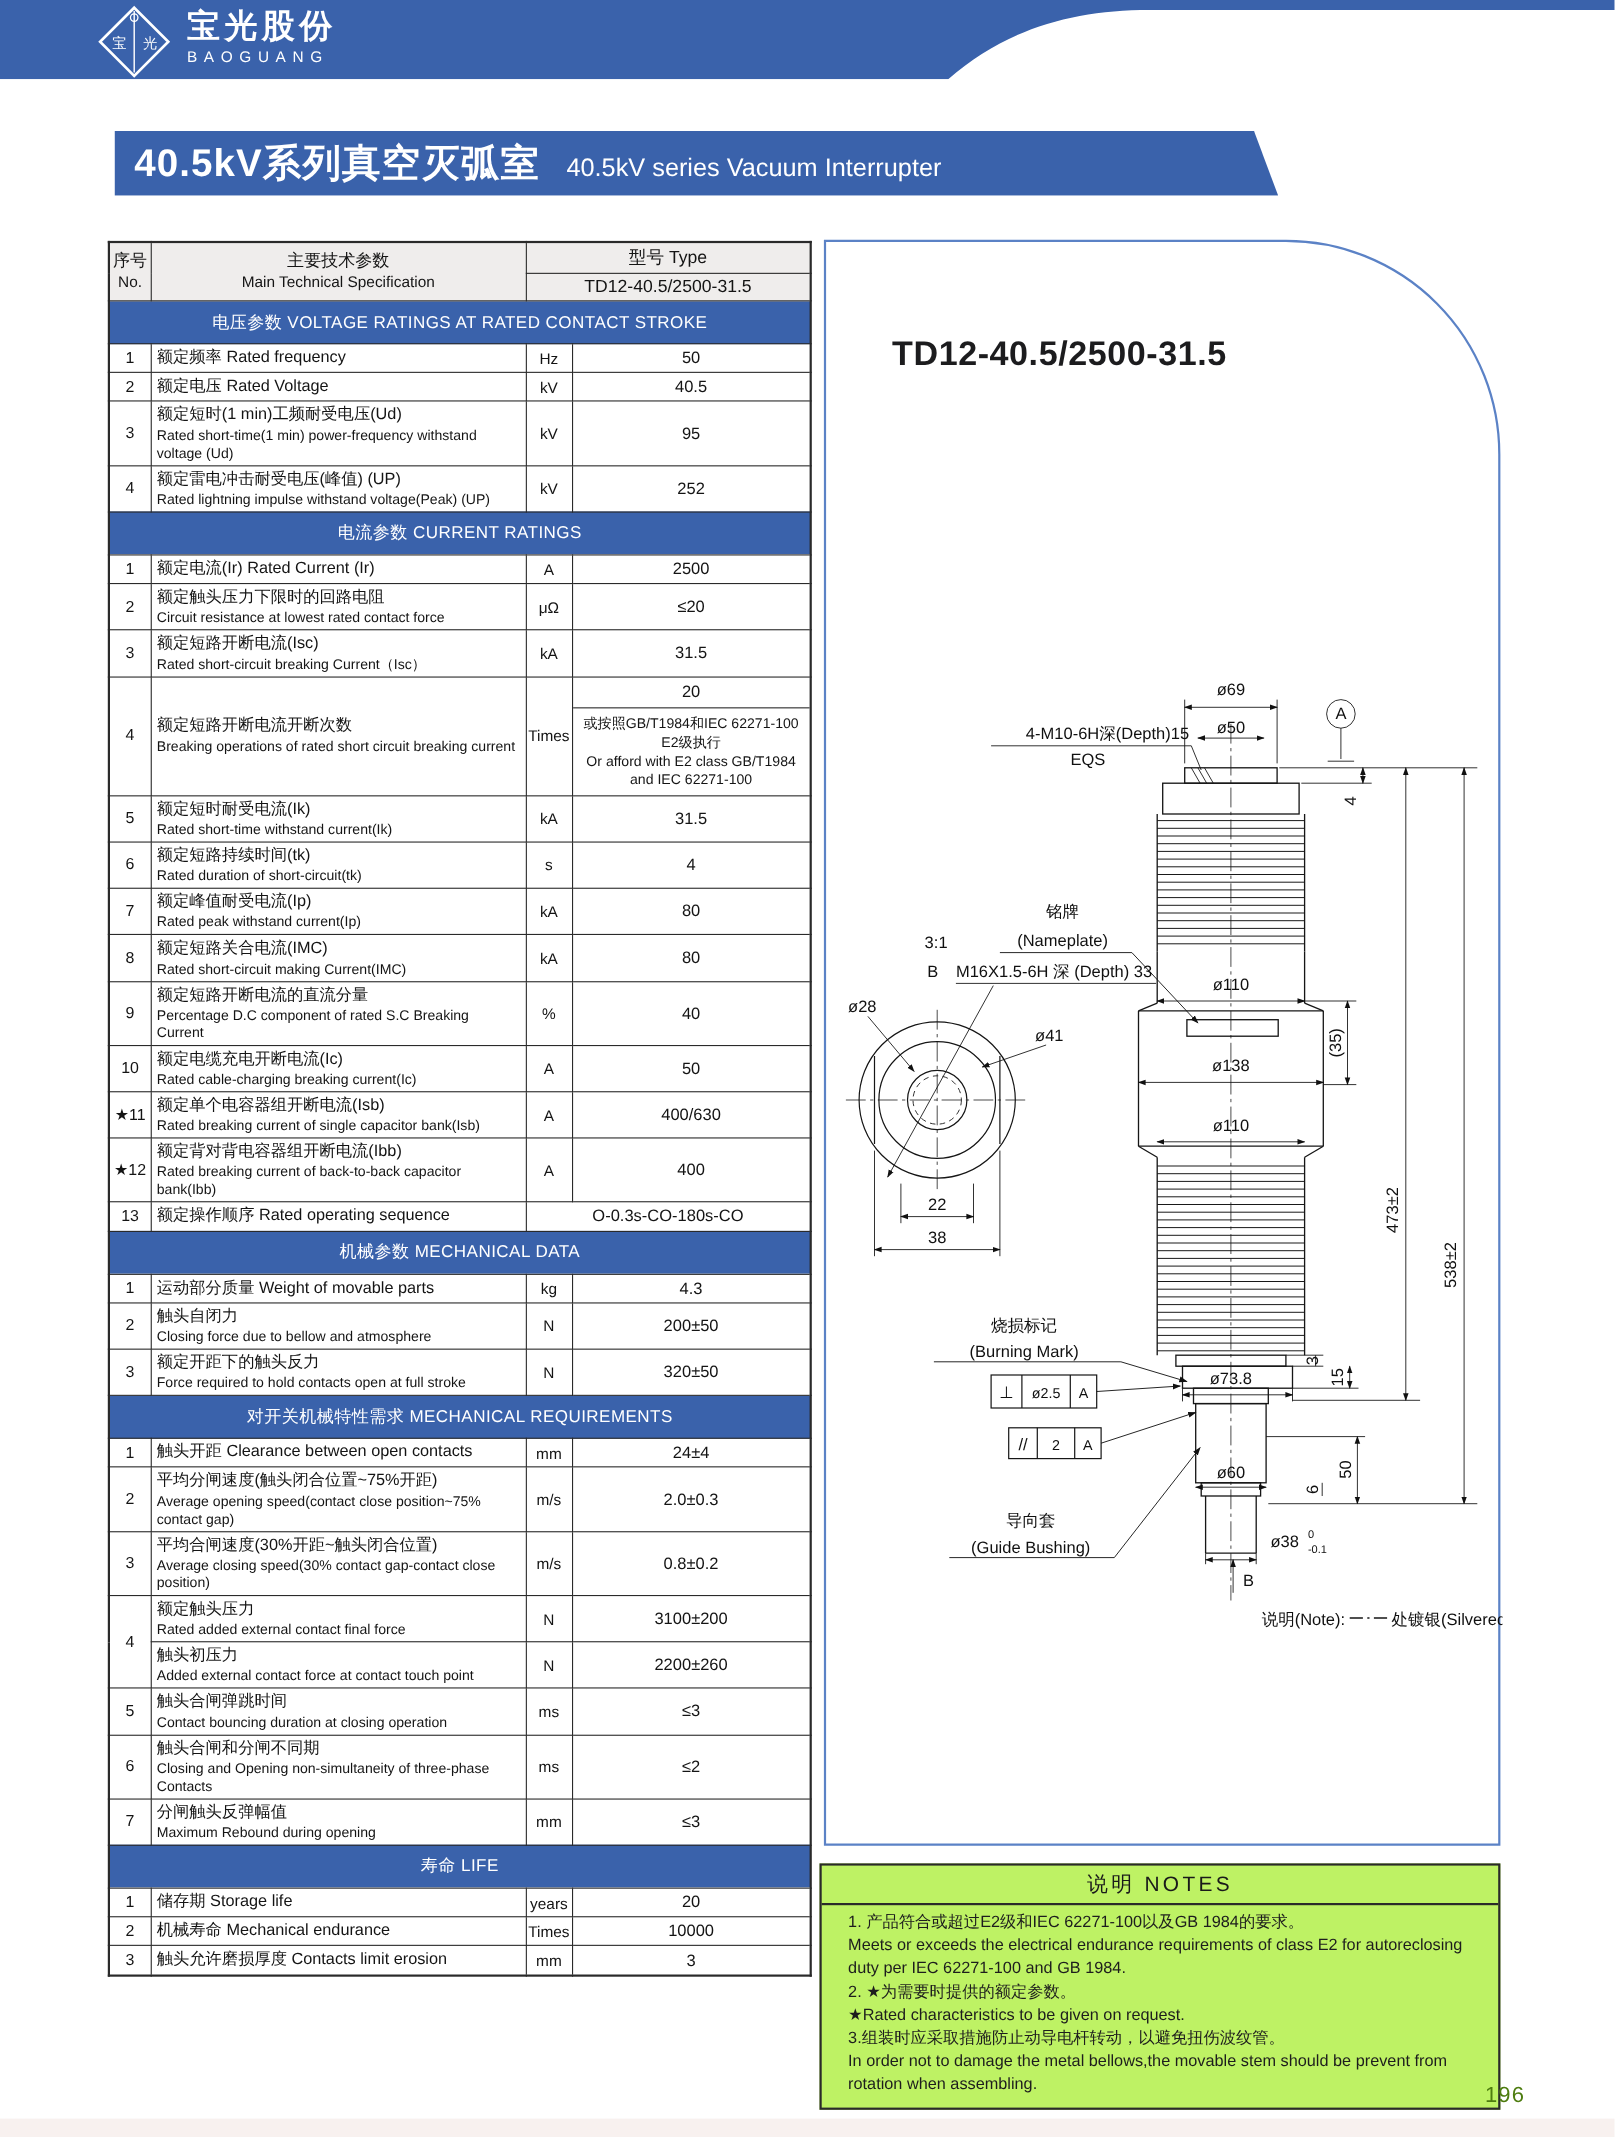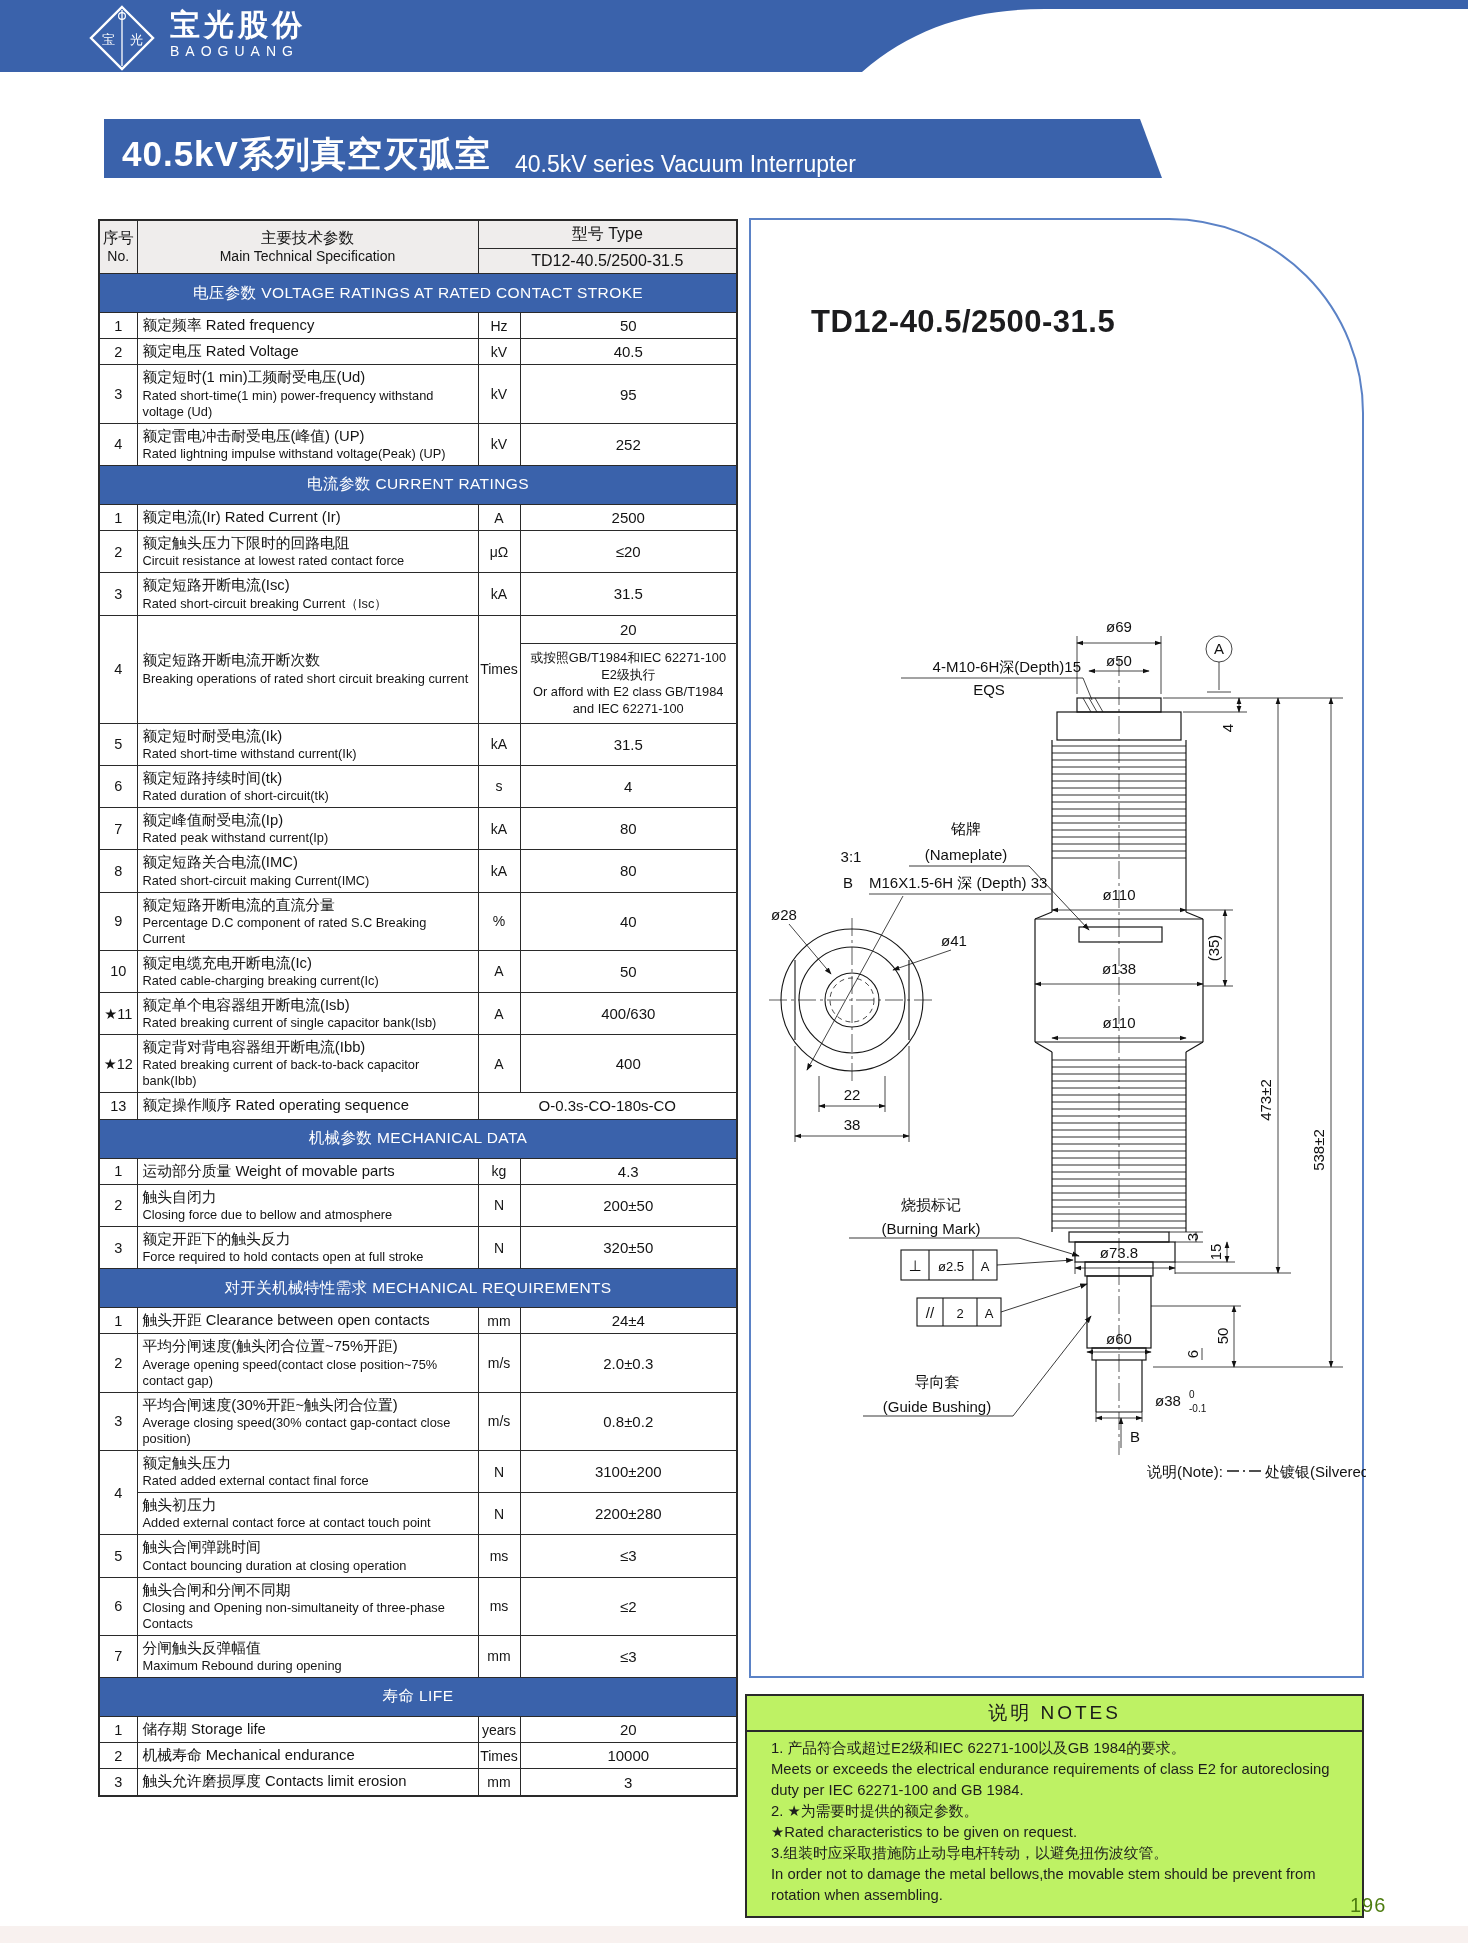--- a/index.html
+++ b/index.html
@@ -10,21 +10,21 @@
   .banner{position:absolute;left:0;top:0;width:1468px;height:72px;}
   .banner svg{position:absolute;left:0;top:0;}
   .logo-wrap{position:absolute;left:88px;top:4px;width:68px;height:68px;}
   .brand-text{position:absolute;left:170px;top:8px;color:#fff;}
   .brand-cn{font-size:30px;font-weight:bold;letter-spacing:4px;line-height:1.1;}
   .brand-en{font-size:14px;letter-spacing:6px;margin-top:2px;}
 
   
   .titlebar{position:absolute;left:104px;top:119px;width:1058px;height:59px;background:#3a62ab;
     clip-path:polygon(0 0, calc(100% - 22px) 0, 100% 100%, 0 100%);
-    display:flex;align-items:flex-end;gap:24px;padding-left:18px;box-sizing:border-box;color:#fff;}
+    display:flex;align-items:center;gap:24px;padding-left:18px;box-sizing:border-box;color:#fff;}
   .title-cn{font-size:35px;font-weight:bold;letter-spacing:1px;}
   .title-en{font-size:23px;margin-top:8px;}
 
   
   .spec{position:absolute;left:98px;top:219px;border-collapse:collapse;width:638px;table-layout:fixed;color:#141414;border:2px solid #2a2a2a;}
   .spec td{border:1px solid #2a2a2a;padding:3px 5px;background:#fff;vertical-align:middle;}
   .spec .no,.spec .unit,.spec .val{text-align:center;}
   .spec .no{font-size:14.5px;padding:3px 1px;}
   .spec .unit{font-size:14px;padding:2px 1px;}
   .spec .val{font-size:15px;}
@@ -340,21 +340,21 @@
           </td>
           <td class="unit">N</td>
           <td class="val">3100±200</td>
         </tr>
     <tr>
           <td>
             <div class="cn">触头初压力</div>
             <div class="en">Added external contact force at contact touch point</div>
           </td>
           <td class="unit">N</td>
-          <td class="val">2200±280</td>
+          <td class="val">2200±260</td>
         </tr>
     <tr>
           <td class="no">5</td>
           <td>
             <div class="cn">触头合闸弹跳时间</div>
             <div class="en">Contact bouncing duration at closing operation</div>
           </td>
           <td class="unit">ms</td>
           <td class="val">≤3</td>
         </tr>

